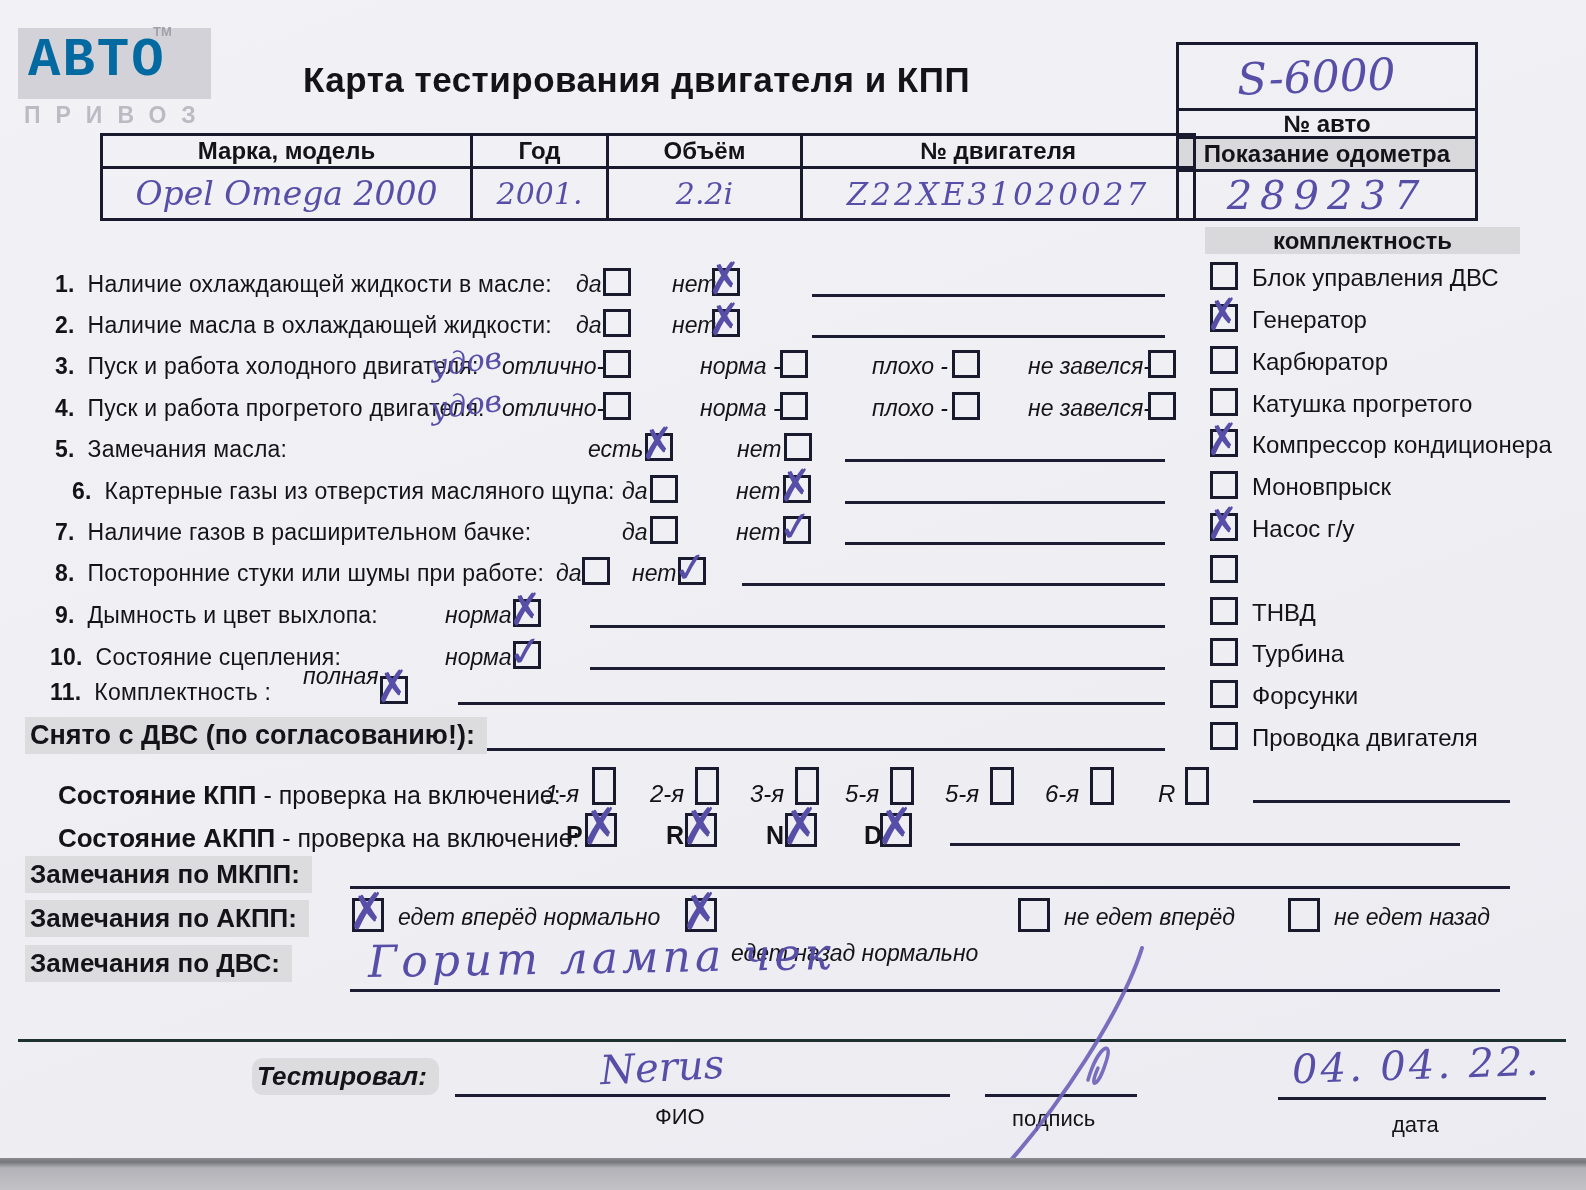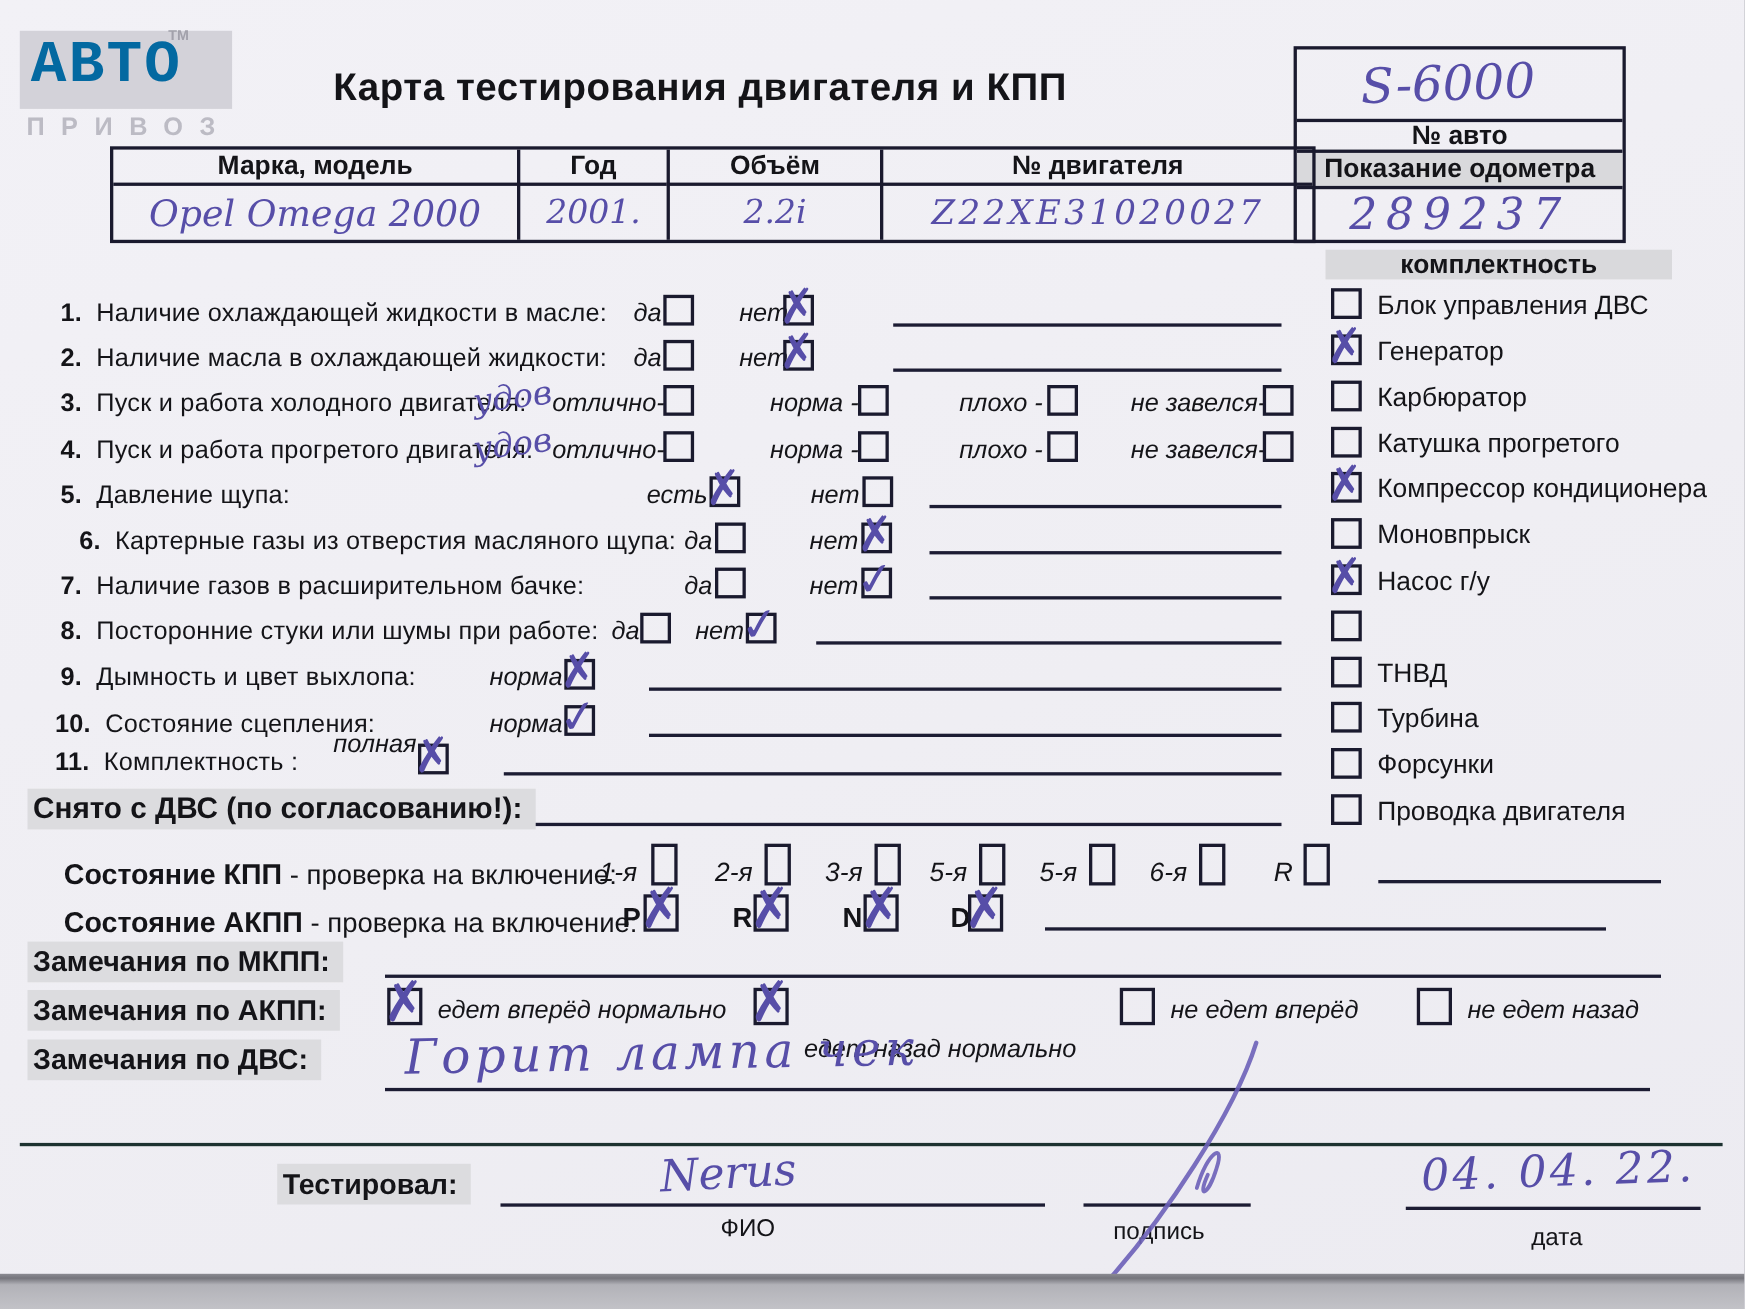--- a/index.html
+++ b/index.html
@@ -24,21 +24,21 @@
   .mk{position:absolute;left:-8px;top:-13px;font-size:42px;line-height:1;color:var(--ink);
       font-style:normal;font-weight:600;font-family:"DejaVu Sans",sans-serif;transform:rotate(-6deg);pointer-events:none;}
   .cbb .mk{font-size:48px;top:-14px;}
   .cbt .mk{font-size:40px;}
   .wl{position:absolute;height:0;border-bottom:3px solid #1c1c33;}
   .rowlab{position:absolute;font-size:23px;white-space:nowrap;letter-spacing:.2px;}
   .rowlab b{margin-right:13px;}
   .opt{position:absolute;font-style:italic;font-size:23px;white-space:nowrap;}
   .sec{position:absolute;font-weight:700;font-size:26px;background:var(--hl);
        padding:3px 12px 3px 5px;white-space:nowrap;}
-  .it{}
+  .it{font-style:italic;border-radius:11px;}
   .ink{position:absolute;color:var(--ink);font-family:"DejaVu Serif",serif;font-style:italic;white-space:nowrap;}
   .small{position:absolute;font-size:22px;}
   .vtable{position:absolute;left:80px;top:133px;display:grid;
           grid-template-columns:367px 136px 194px 393px;grid-template-rows:33px 49px;
           border:3px solid var(--line);margin-left:20px;}
   .vtable>div{display:flex;align-items:center;justify-content:center;border-left:3px solid var(--line);}
   .vtable>.c1{border-left:none;}
   .vh{font-weight:700;font-size:24px;border-bottom:3px solid var(--line);}
   .vv{font-size:30px;color:var(--ink);font-family:"DejaVu Serif",serif;font-style:italic;}
   .vbrand{font-size:33px;}
@@ -160,21 +160,21 @@
     </span>
   <span class="opt" style="left:872px;top:395px">плохо -</span>
   <span class="cb" style="left:952px;top:392px">
       <i class="mk"></i>
     </span>
   <span class="opt" style="left:1028px;top:395px">не завелся-</span>
   <span class="cb" style="left:1148px;top:392px">
       <i class="mk"></i>
     </span>
 
-  <div class="rowlab" style="left:55px;top:436px"><b>5.</b><span>Давление щупа:</span></div>
+  <div class="rowlab" style="left:55px;top:436px"><b>5.</b><span>Замечания масла:</span></div>
   <span class="opt" style="left:588px;top:436px">есть</span>
   <span class="cb" style="left:645px;top:433px">
       <i class="mk">✗</i>
     </span>
   <span class="opt" style="left:737px;top:436px">нет</span>
   <span class="cb" style="left:784px;top:433px">
       <i class="mk"></i>
     </span>
   <div class="wl" style="left:845px;top:459px;width:320px"></div>
 

